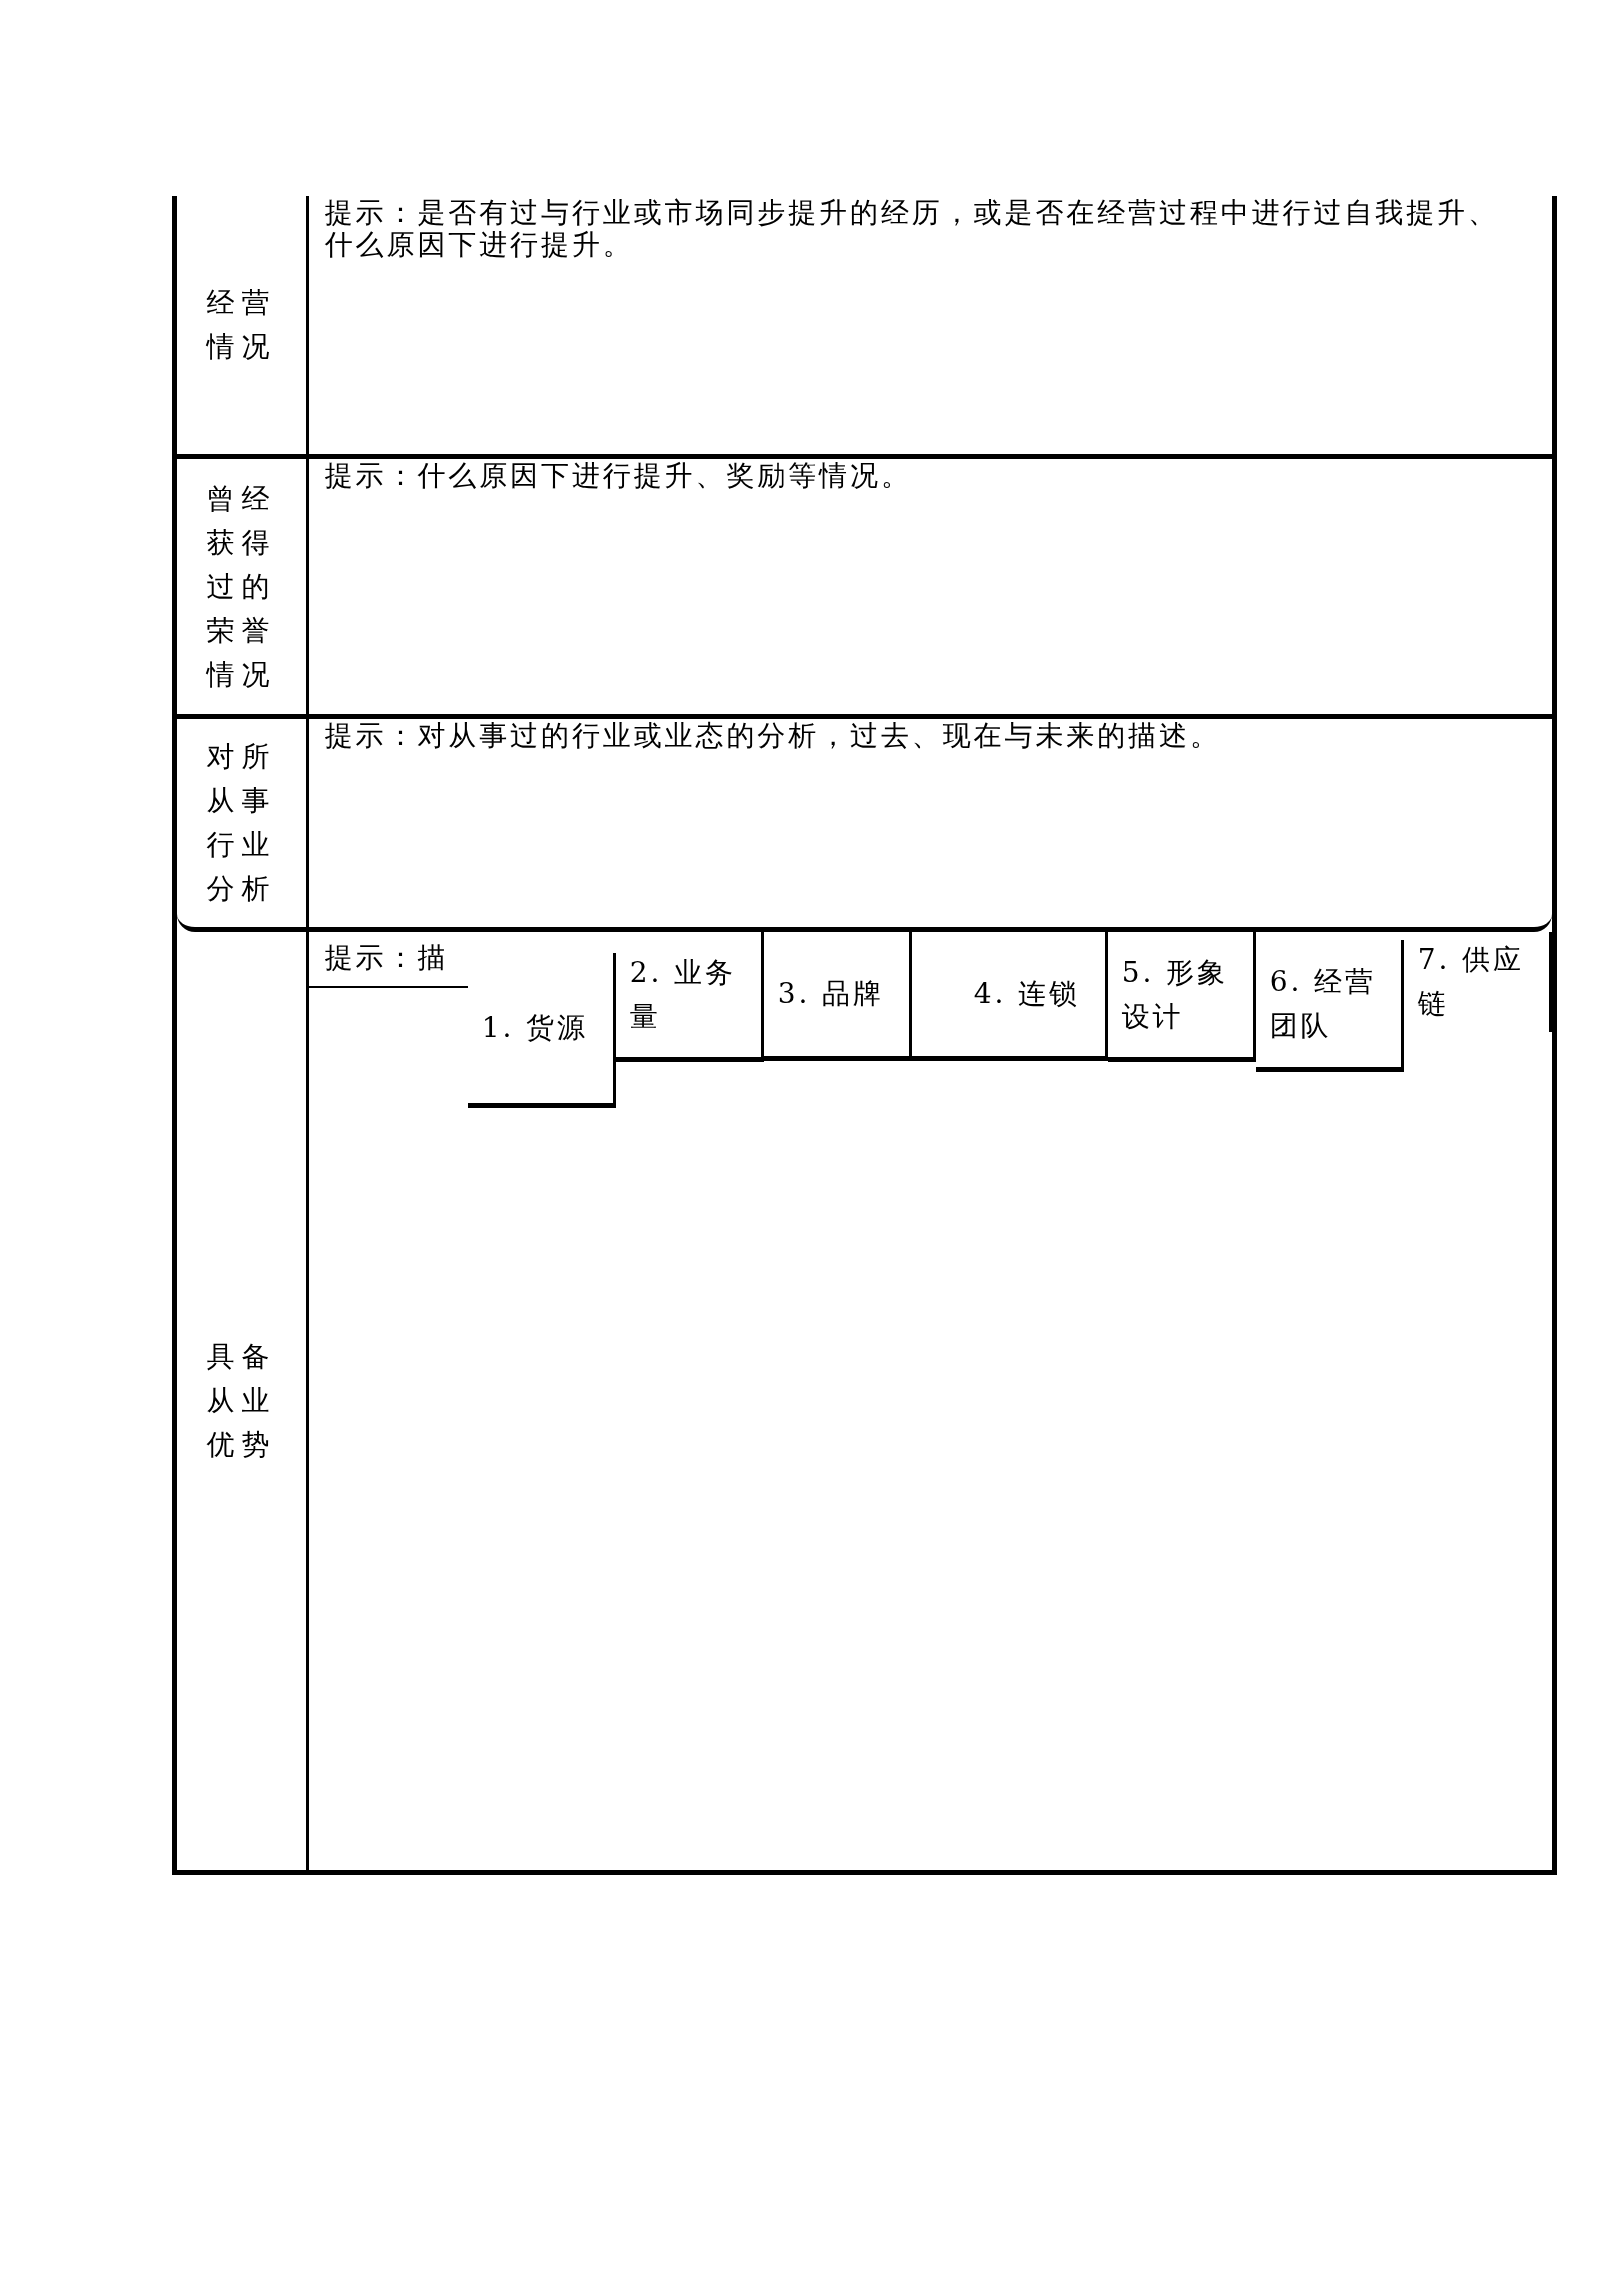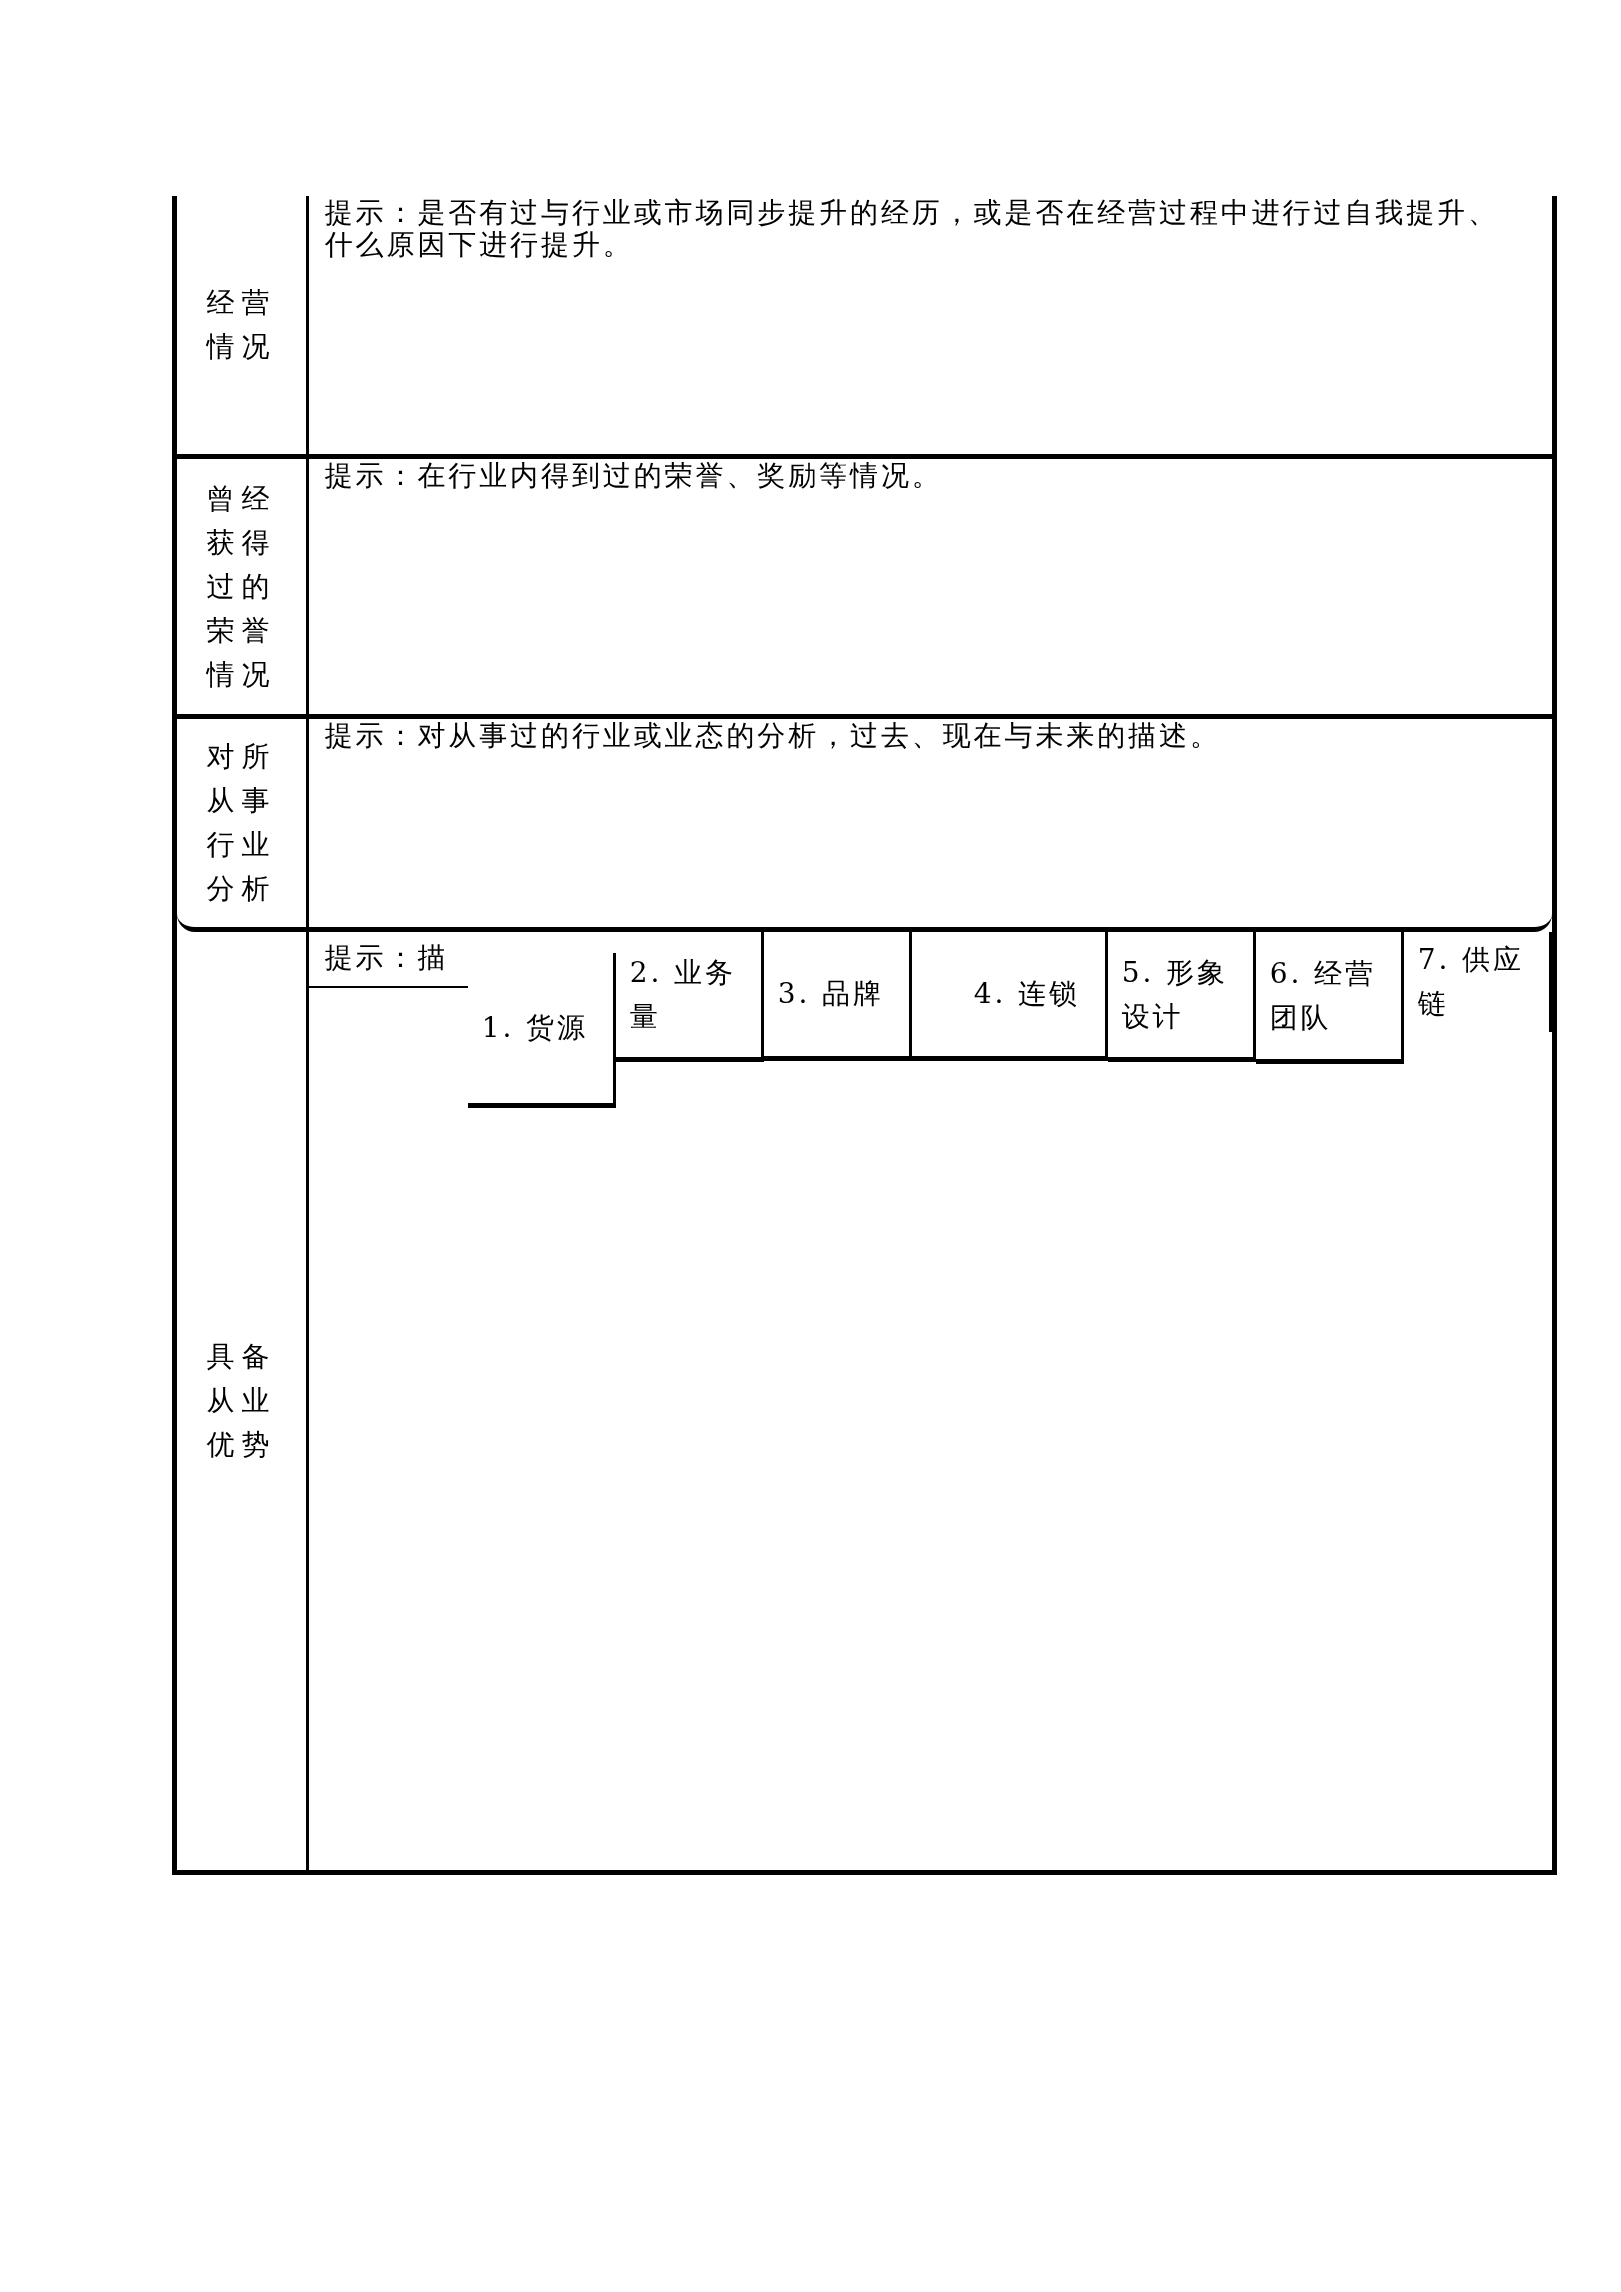--- a/index.html
+++ b/index.html
@@ -82,21 +82,21 @@
   .sub-row {
     display: flex;
     box-sizing: border-box;
     border-bottom: 5.9px solid #000;
   }
   .sub-row.s1 { height: 155px; margin-top: 21px; }
   .sub-row.s2 { height: 130px; }
   .sub-row.s3 { height: 129px; }
   .sub-row.s4 { height: 129px; padding-left: 48px; }
   .sub-row.s5 { height: 130px; }
-  .sub-row.s6 { height: 132px; }
+  .sub-row.s6 { height: 132px; margin-top: 8px; }
   .sub-row.s7 { height: 100px; border-bottom: none; }
 
   .sub-label {
     flex: 0 0 148px;
     box-sizing: border-box;
     border-right: 3.9px solid #000;
     display: flex;
     align-items: center;
     padding-left: 13.7px;
     font-size: 28px;
@@ -118,21 +118,21 @@
     <div class="content-cell">提示：是否有过与行业或市场同步提升的经历，或是否在经营过程中进行过自我提升、
 什么原因下进行提升。</div>
   </div>
 
   <div class="row r2">
     <div class="label-cell">曾经
 获得
 过的
 荣誉
 情况</div>
-    <div class="content-cell">提示：在行业内得到过的荣誉、奖励等情况。</div>
+    <div class="content-cell">提示：什么原因下进行提升、奖励等情况。</div>
   </div>
 
   <div class="row r3">
     <div class="label-cell">对所
 从事
 行业
 分析</div>
     <div class="content-cell">提示：对从事过的行业或业态的分析，过去、现在与未来的描述。</div>
   </div>
 

